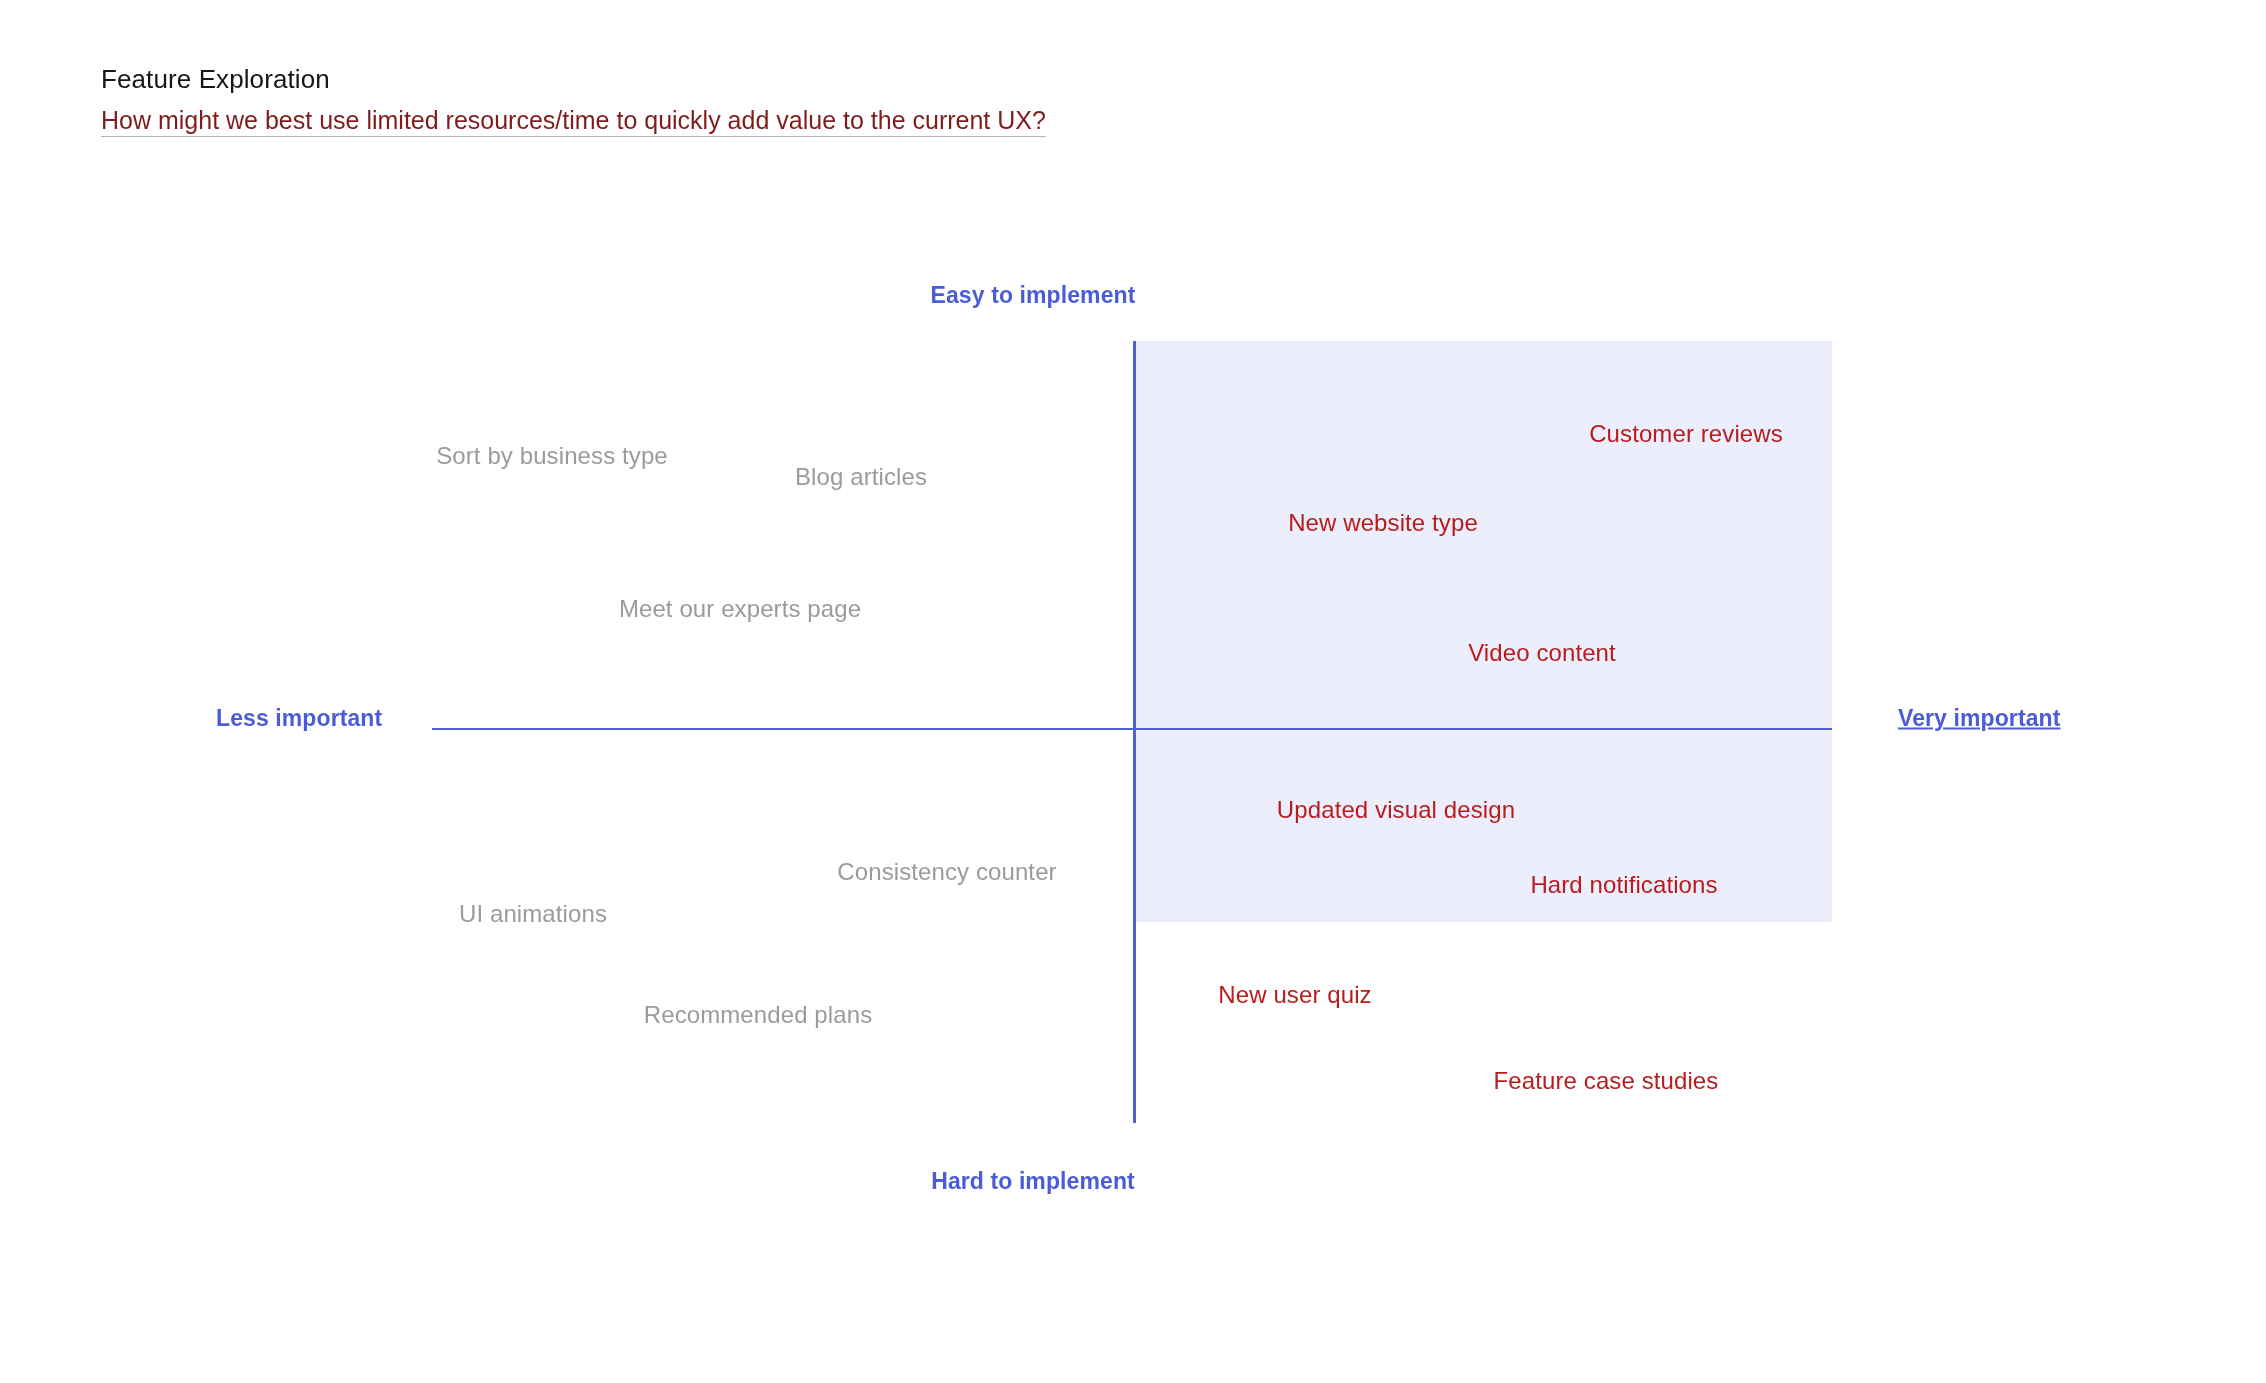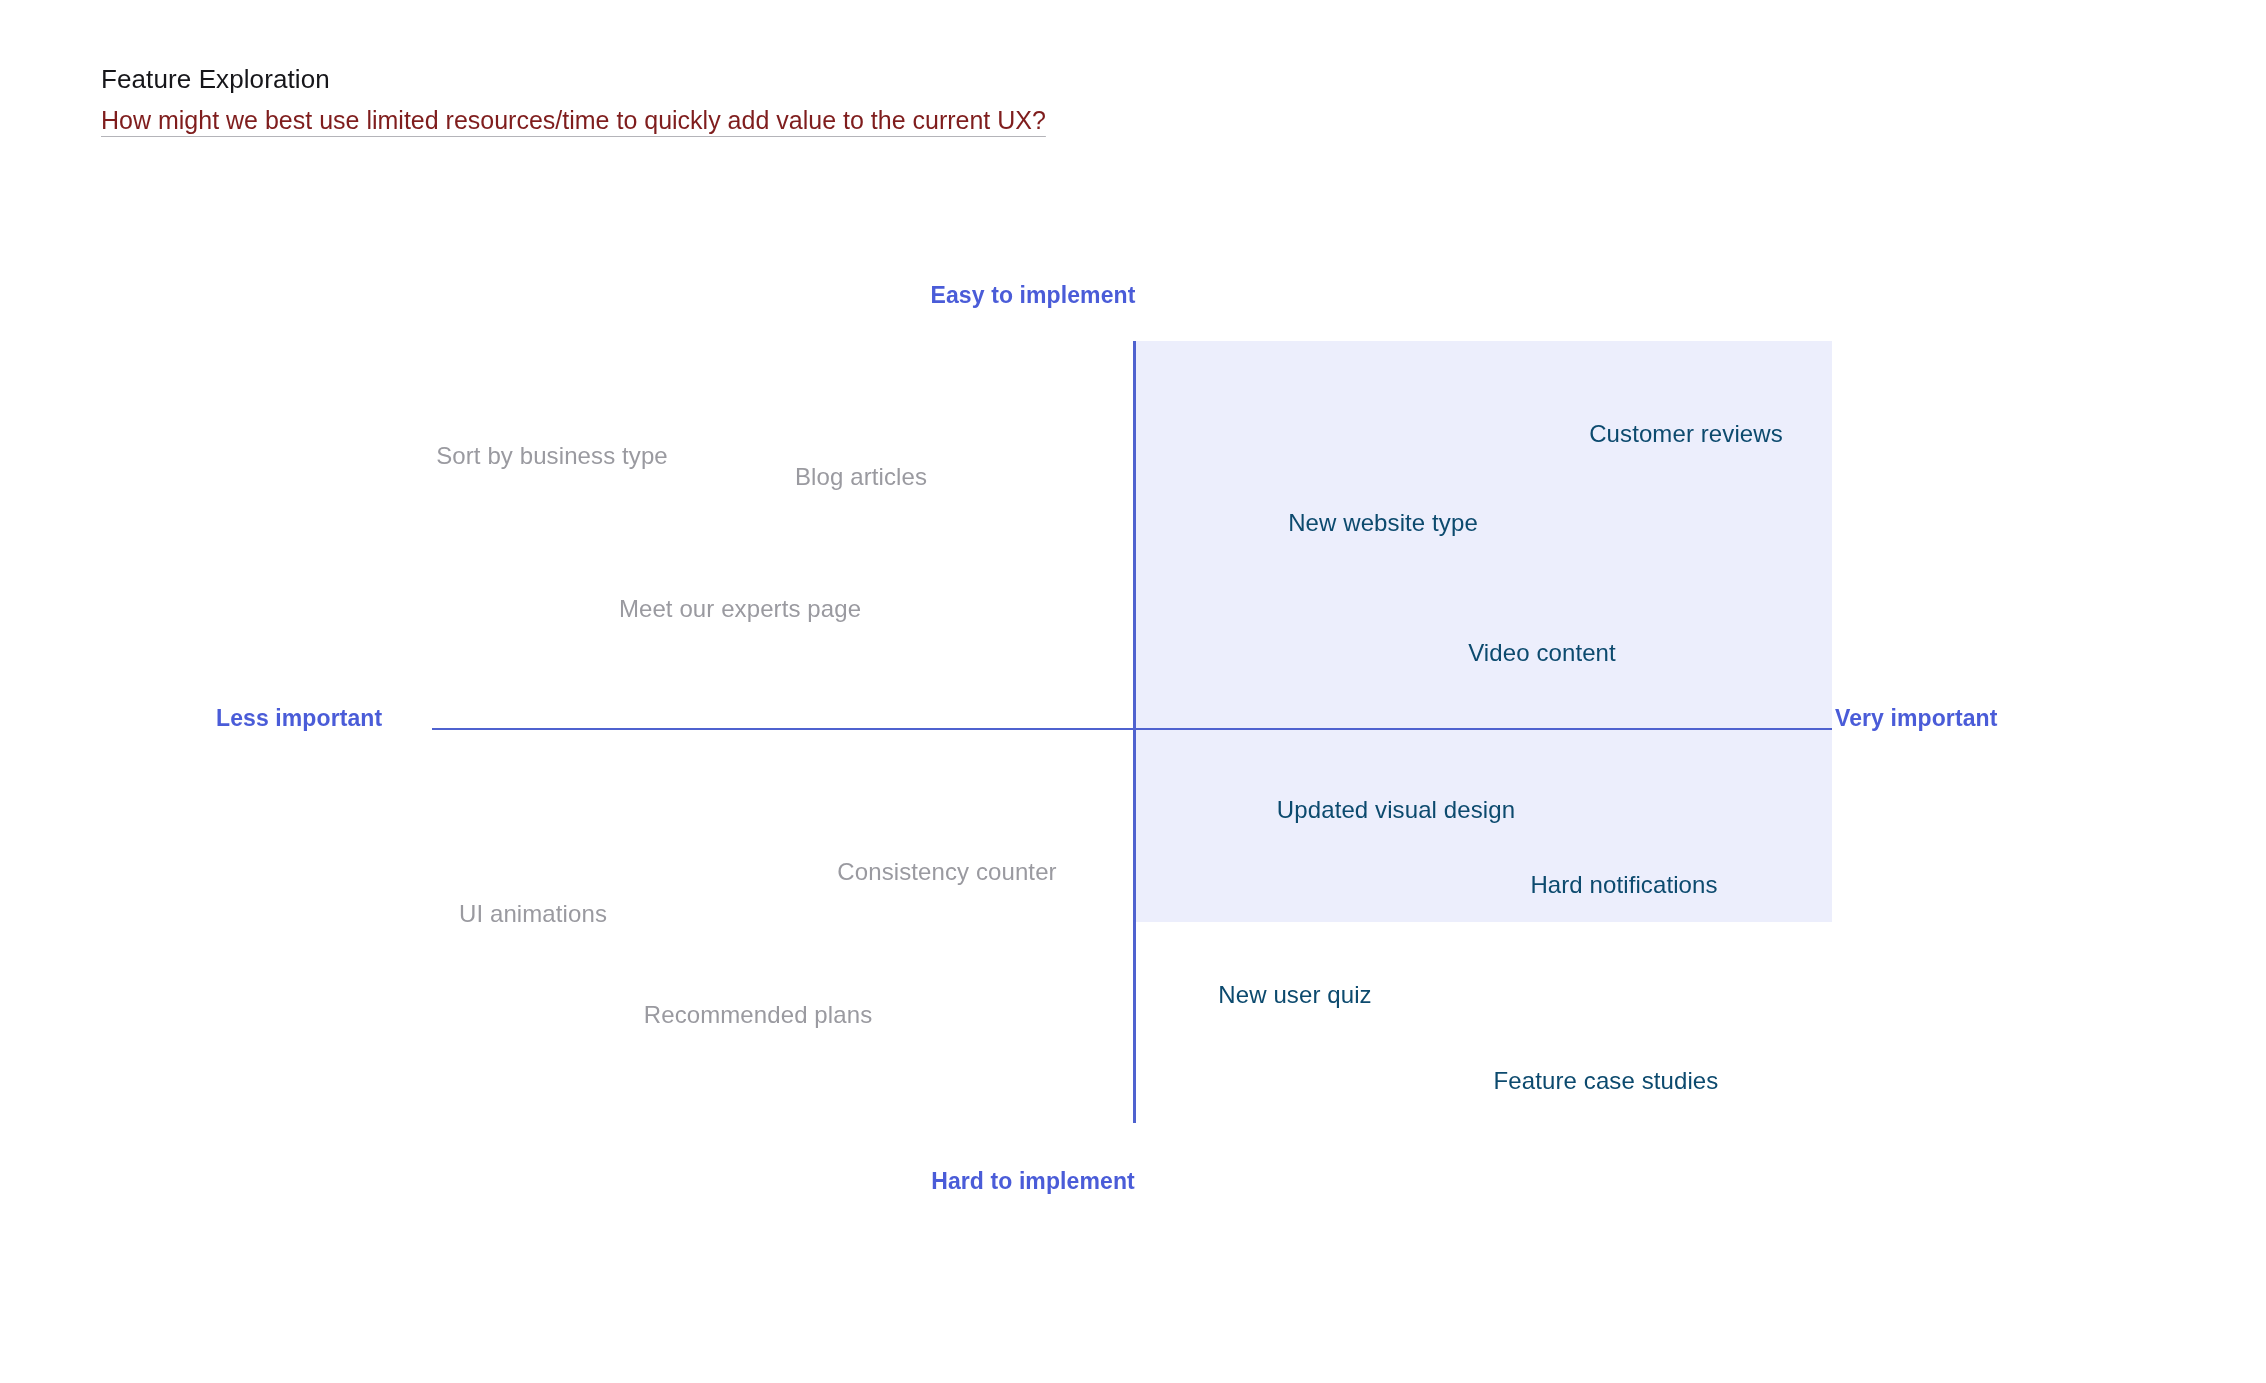--- a/index.html
+++ b/index.html
@@ -105,37 +105,38 @@
     left: 1033px;
     top: 1168px;
     transform: translateX(-50%);
   }
   #caption-left {
     left: 216px;
     top: 718px;
     transform: translateY(-50%);
   }
   #caption-right {
-    left: 1835px;
+    left: 1898px;
     top: 718px;
     transform: translateY(-50%);
+    text-decoration: underline;
   }
 
   
   .matrix-item {
     position: absolute;
     font-size: 24px;
     line-height: 30px;
     white-space: nowrap;
     letter-spacing: 0.1px;
     transform: translate(-50%, -50%);
     cursor: default;
   }
   .matrix-item.priority {
-    color: #0c4a6e;
+    color: #b91c1c;
   }
   .matrix-item.deprioritized {
     color: #9a9aa0;
   }
 </style>
 </head>
 <body>
 
 <div id="canvas">
 

